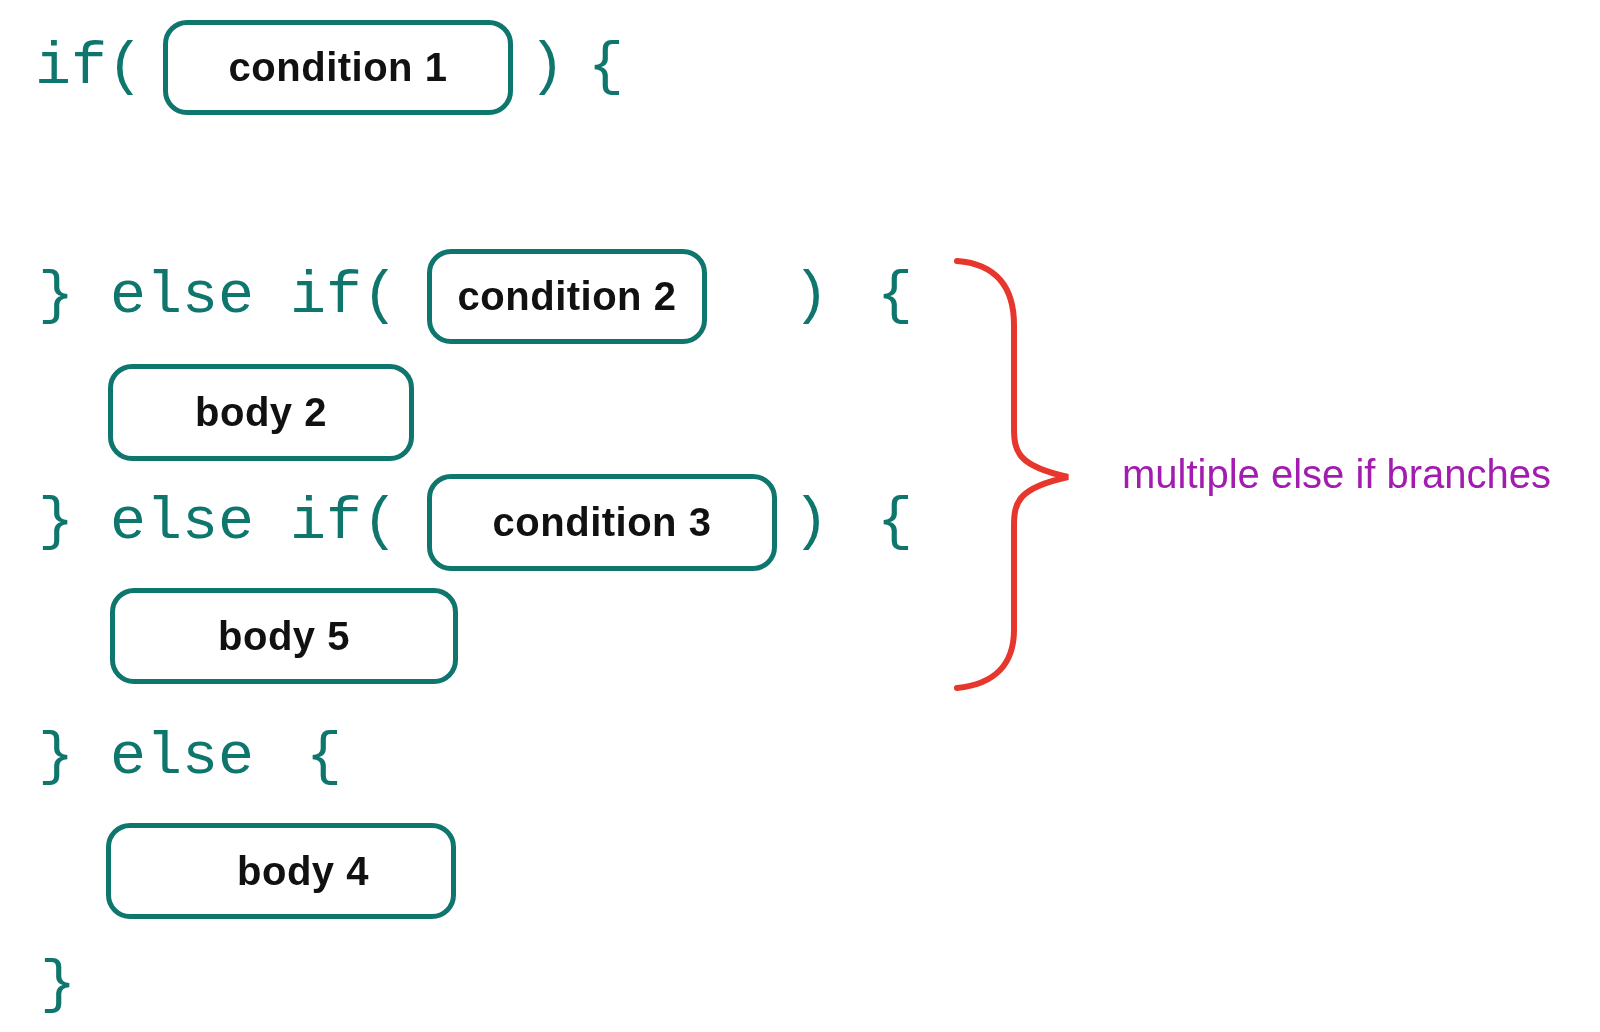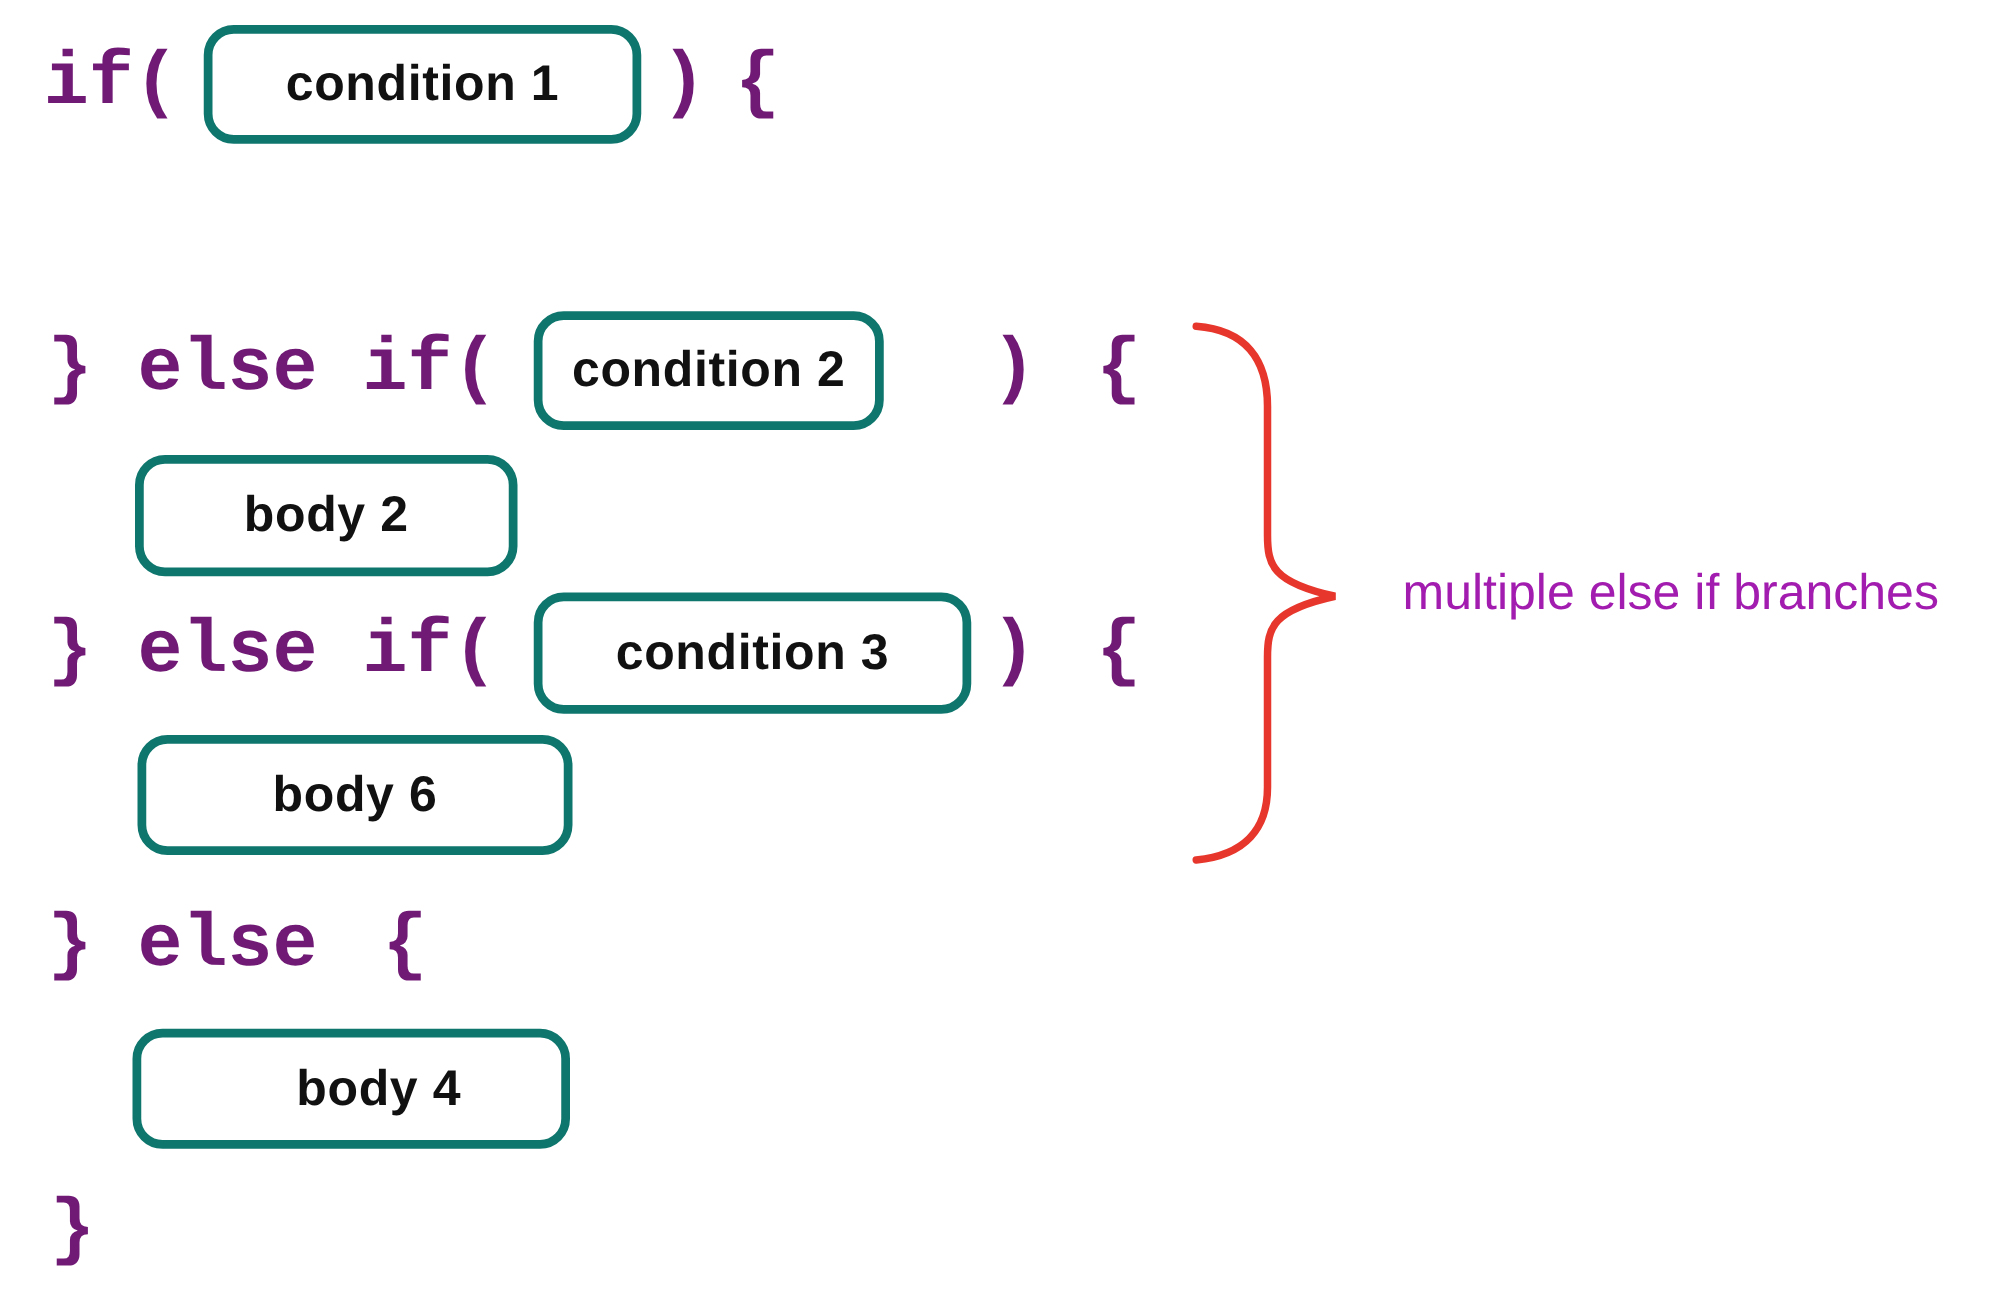--- a/index.html
+++ b/index.html
@@ -8,29 +8,29 @@
     width:1600px;height:1032px;
     background:#ffffff;
     overflow:hidden;
     font-family:"Liberation Sans",sans-serif;
   }
   .code{
     position:absolute;
     font-family:"Liberation Mono","DejaVu Sans Mono",monospace;
     font-size:60px;
     line-height:60px;
-    font-weight:700;
-    color:#701a75;
+    font-weight:400;
+    color:#0f766e;
     white-space:pre;
     letter-spacing:0;
   }
   .pill{
     position:absolute;
     box-sizing:border-box;
-    border:7px solid #0f766e;
+    border:5px solid #0f766e;
     border-radius:24px;
     background:#ffffff;
     display:flex;
     align-items:center;
     justify-content:center;
   }
   .pill .label{
     font-family:"Liberation Sans",sans-serif;
     font-weight:700;
     font-size:40px;
@@ -99,21 +99,21 @@
   </div>
 
   <span class="code" id="t-l5-prefix">} else if(</span>
   <div class="pill" id="box-cond3">
     <span class="label">condition 3</span>
   </div>
   <span class="code" id="t-l5-close">)</span>
   <span class="code" id="t-l5-open">{</span>
 
   <div class="pill" id="box-body3">
-    <span class="label">body 6</span>
+    <span class="label">body 5</span>
   </div>
 
   <span class="code" id="t-l7-prefix">} else</span>
   <span class="code" id="t-l7-open">{</span>
 
   <div class="pill" id="box-body4">
     <span class="label">body 4</span>
   </div>
 
   <span class="code" id="t-l9-close">}</span>

